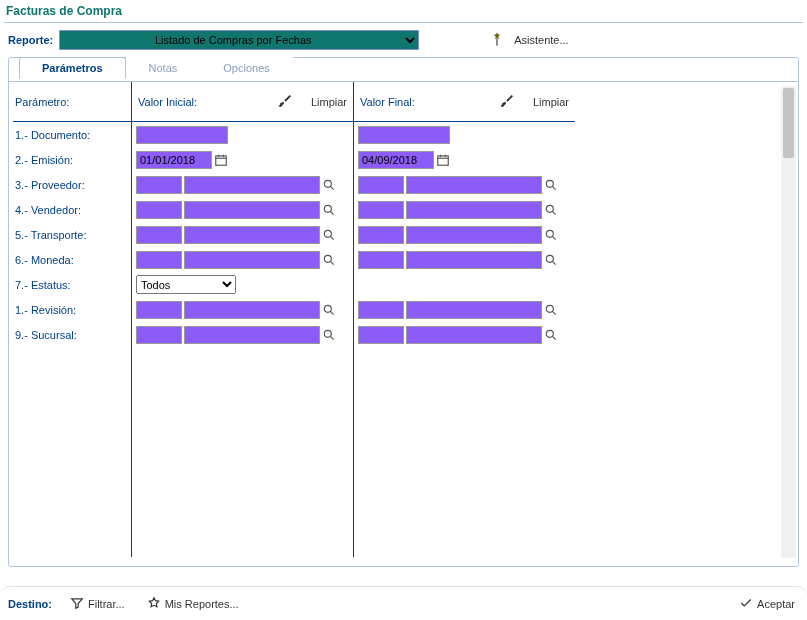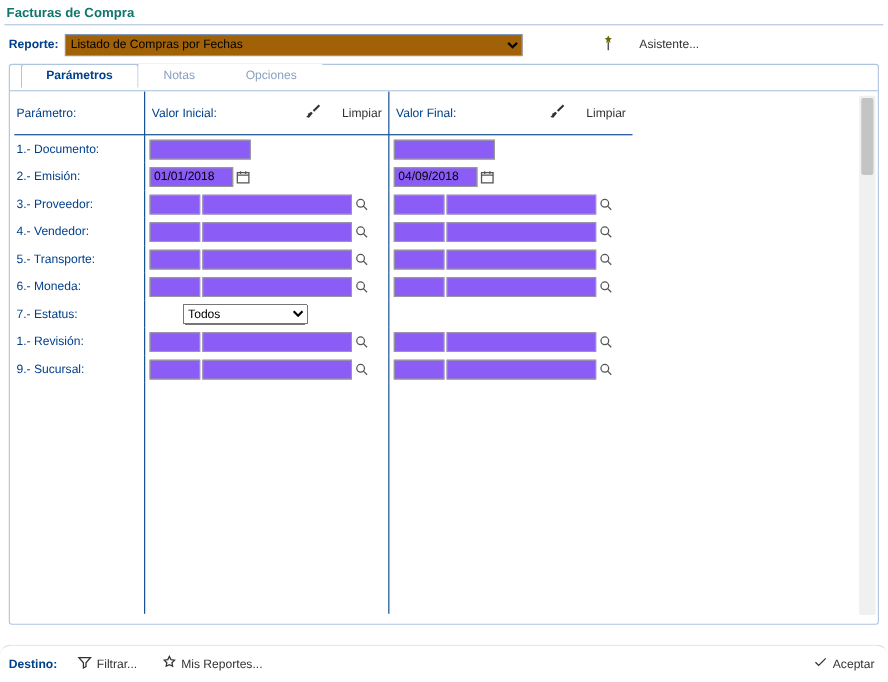--- a/index.html
+++ b/index.html
@@ -31,30 +31,31 @@
     margin: 2px 4px 6px 4px;
   }
   .top-row {
     display: flex;
     align-items: center;
     padding: 0 8px 6px 8px;
     gap: 6px;
   }
   .lbl-reporte { color: #003f8a; font-weight: bold; }
   .reporte-select {
-    width: 416px;
+    width: 360px;
     height: 20px;
     font-size: 11px;
-    background: #a16207;
+    background: #0f766e;
     border: 1px solid #7a97c9;
+    text-align: center;
   }
   .assist-btn {
     display: flex;
     align-items: center;
-    gap: 20px;
+    gap: 9px;
     color: #333;
     cursor: pointer;
     margin-left: 60px;
     padding: 2px 4px;
   }
   .assist-btn svg { width: 16px; height: 16px; }
   .panel {
     margin: 0 8px;
     border: 1px solid #b0c4de;
     border-radius: 3px;
@@ -162,21 +163,21 @@
     height: 18px;
     border: 1px solid #999;
     font-size: 11px;
     padding: 1px 3px;
     background: #8b5cf6;
   }
   .field.doc { width: 92px; }
   .field.date { width: 76px; }
   .twin1 { width: 46px; }
   .twin2 { width: 136px; }
-  .sel-est { width: 114px; height: 19px; font-size: 11px; margin-left: 30px; }
+  .sel-est { width: 100px; height: 19px; font-size: 11px; }
   .cal-icn, .srch-icn {
     width: 14px; height: 14px;
     display: inline-flex; align-items: center; justify-content: center;
     color: #555;
     cursor: pointer;
   }
   .footer {
     position: absolute;
     left: 0; right: 0; bottom: 0;
     height: 34px;

